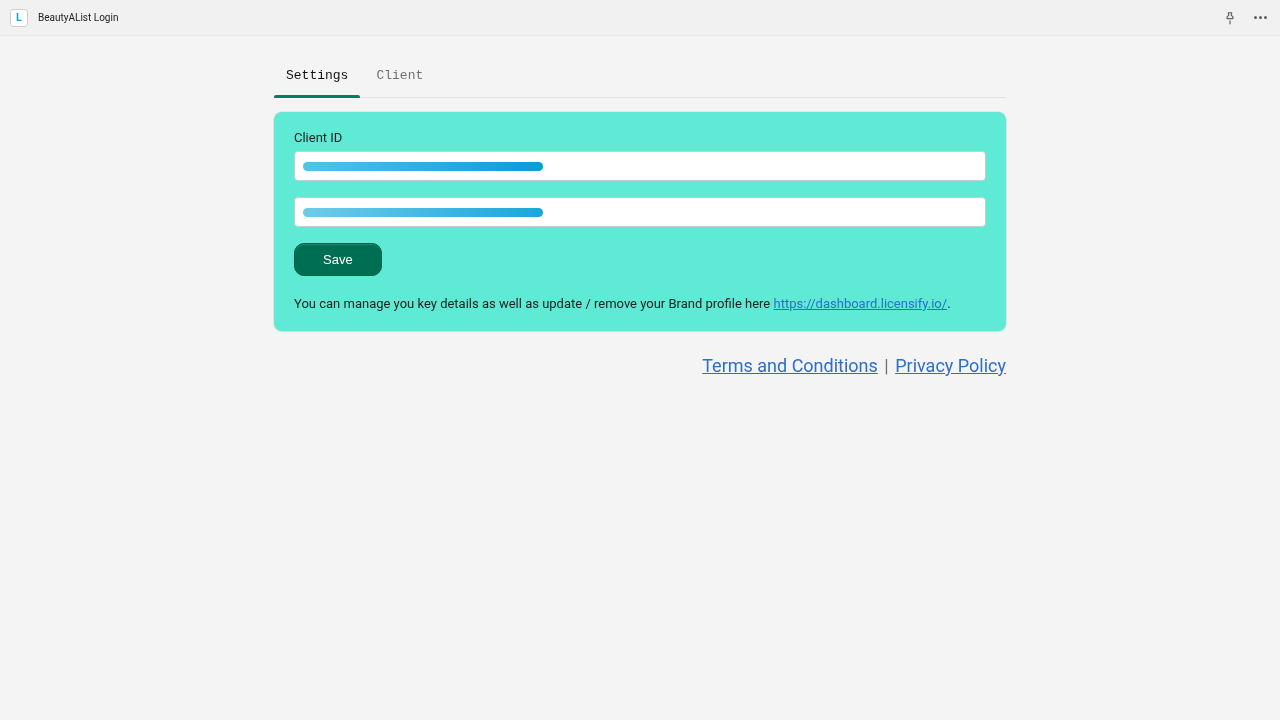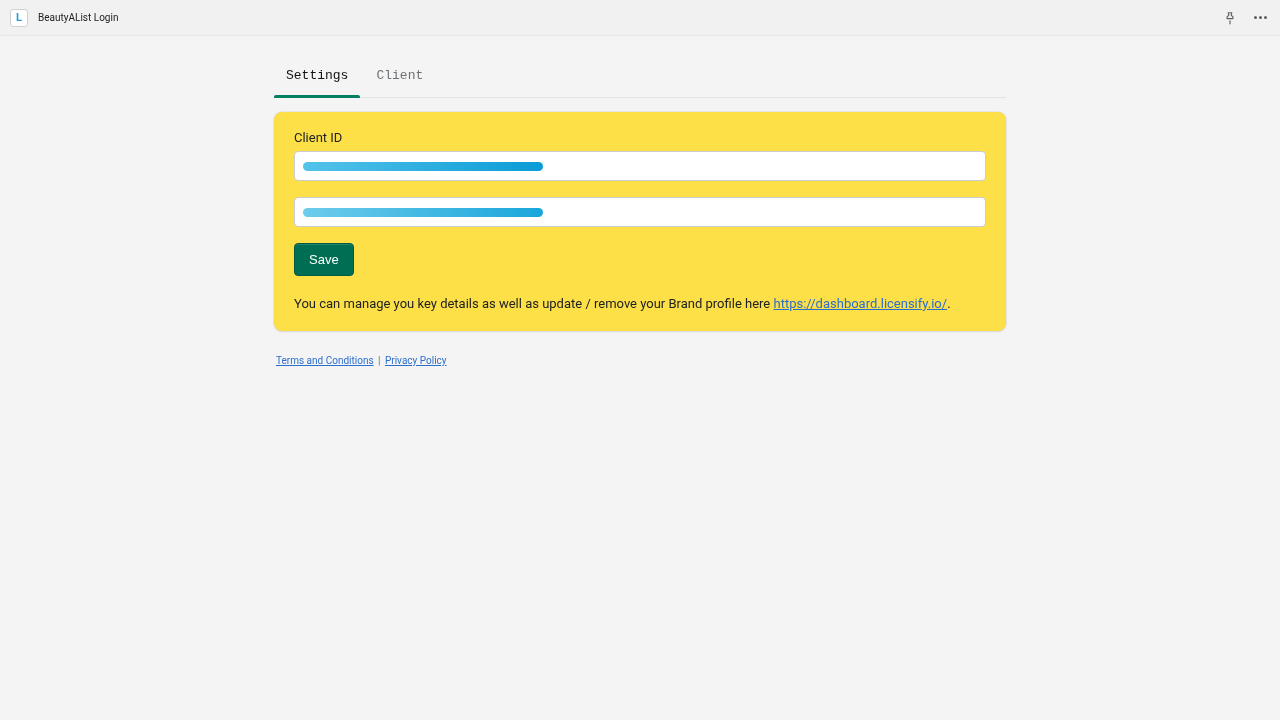--- a/index.html
+++ b/index.html
@@ -74,21 +74,21 @@
     position: absolute;
     left: 0; right: 0; bottom: -1px;
     height: 3px;
     background: #008060;
     border-top-left-radius: 2px;
     border-top-right-radius: 2px;
   }
 
   
   .card {
-    background: #fde047;
+    background: #5eead4;
     border-radius: 8px;
     box-shadow: 0 0 0 1px rgba(0,0,0,0.05), 0 1px 2px rgba(0,0,0,0.08);
     margin-top: 14px;
     padding: 18px 20px 20px 20px;
   }
   .field { margin-bottom: 16px; }
   .field-label {
     font-size: 13px;
     color: #202223;
     margin-bottom: 6px;
@@ -107,39 +107,40 @@
     height: 9px;
     border-radius: 5px;
   }
   .redact.a { width: 240px; background: linear-gradient(90deg, #54c3ea 0%, #0a9bd6 100%); }
   .redact.b { width: 240px; background: linear-gradient(90deg, #6ecceb 0%, #1aa6db 100%); }
 
   .save-btn {
     background: #006e52;
     color: #fff;
     border: 1px solid #005c44;
-    border-radius: 4px;
-    padding: 8px 14px;
+    border-radius: 10px;
+    padding: 8px 28px;
     font-size: 13px;
     cursor: pointer;
     box-shadow: inset 0 1px 0 rgba(255,255,255,0.15);
   }
 
   .help-text {
     margin-top: 20px;
     font-size: 13px;
     color: #202223;
   }
   .help-text a { color: #2c6ecb; text-decoration: underline; text-align: center; }
 
   .footer-links {
     margin-top: 24px;
-    font-size: 10px;
+    font-size: 18px;
     color: #202223;
     padding-left: 2px;
+    text-align: right;
   }
   .footer-links a { color: #2c6ecb; text-decoration: underline; }
   .sep { color: #6d7175; padding: 0 2px; }
 
 </style>
 </head>
 <body>
 
 <div class="topbar">
   <div class="topbar-left">

